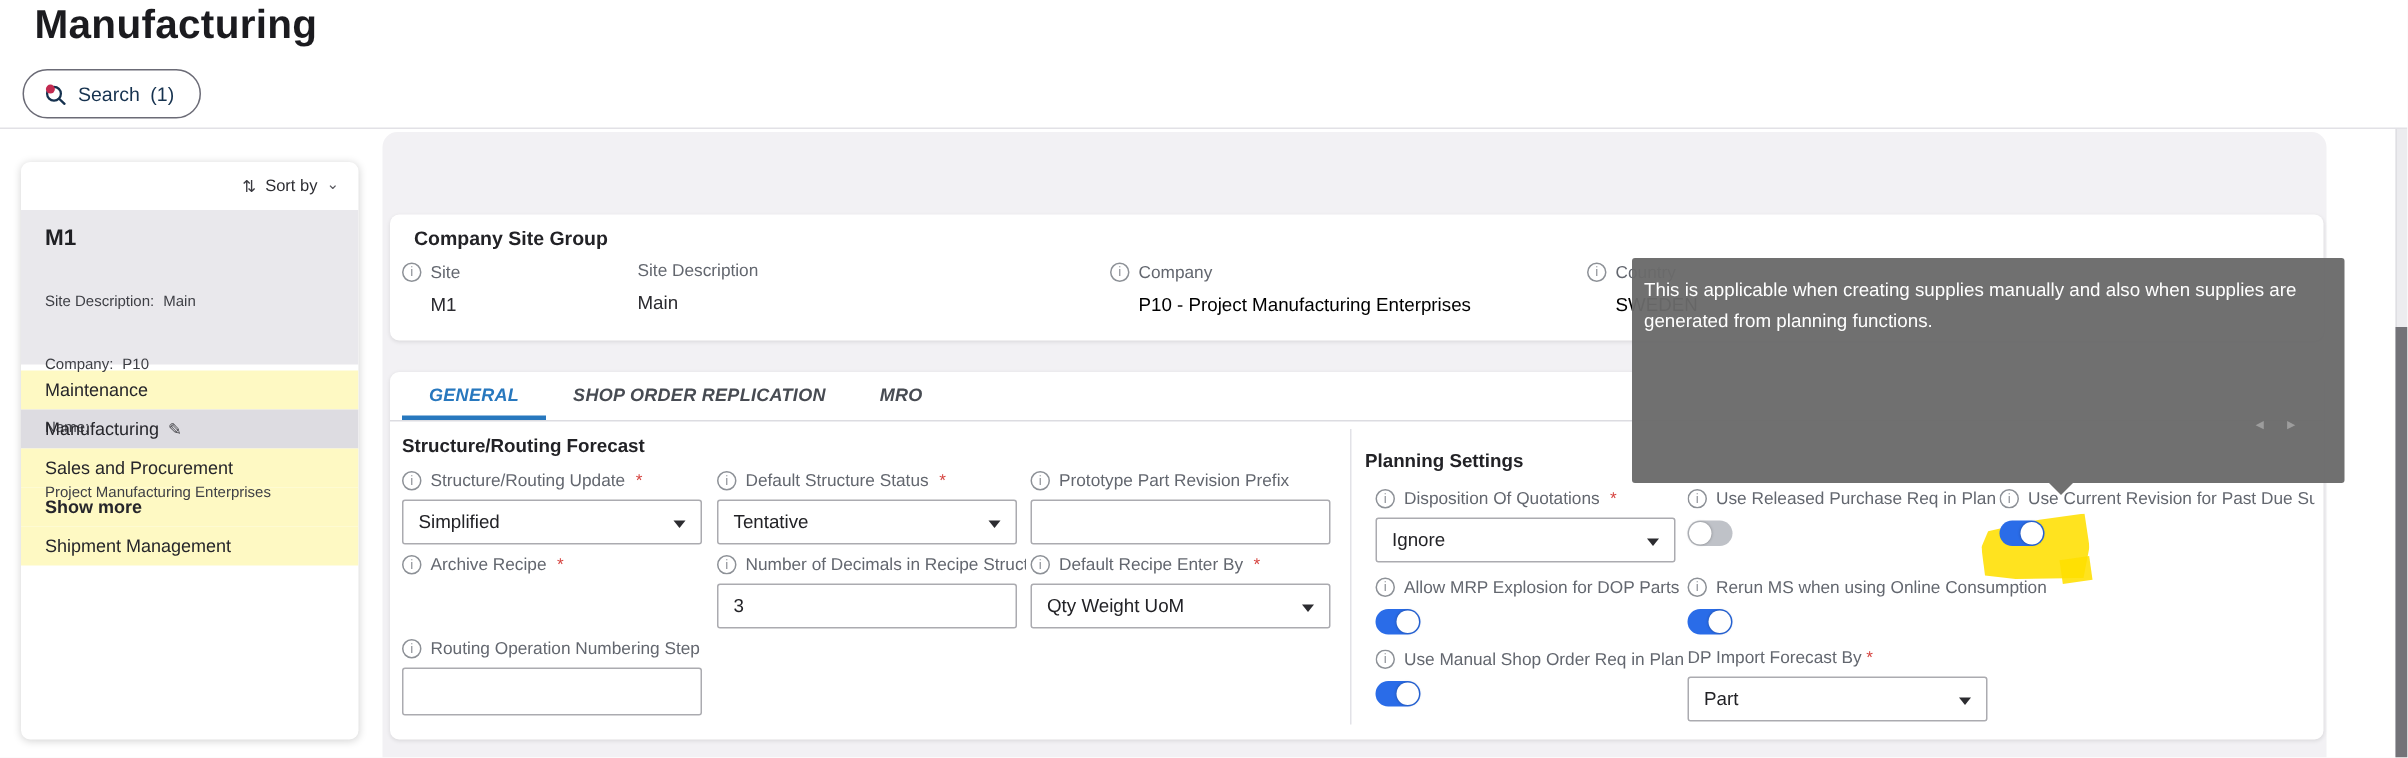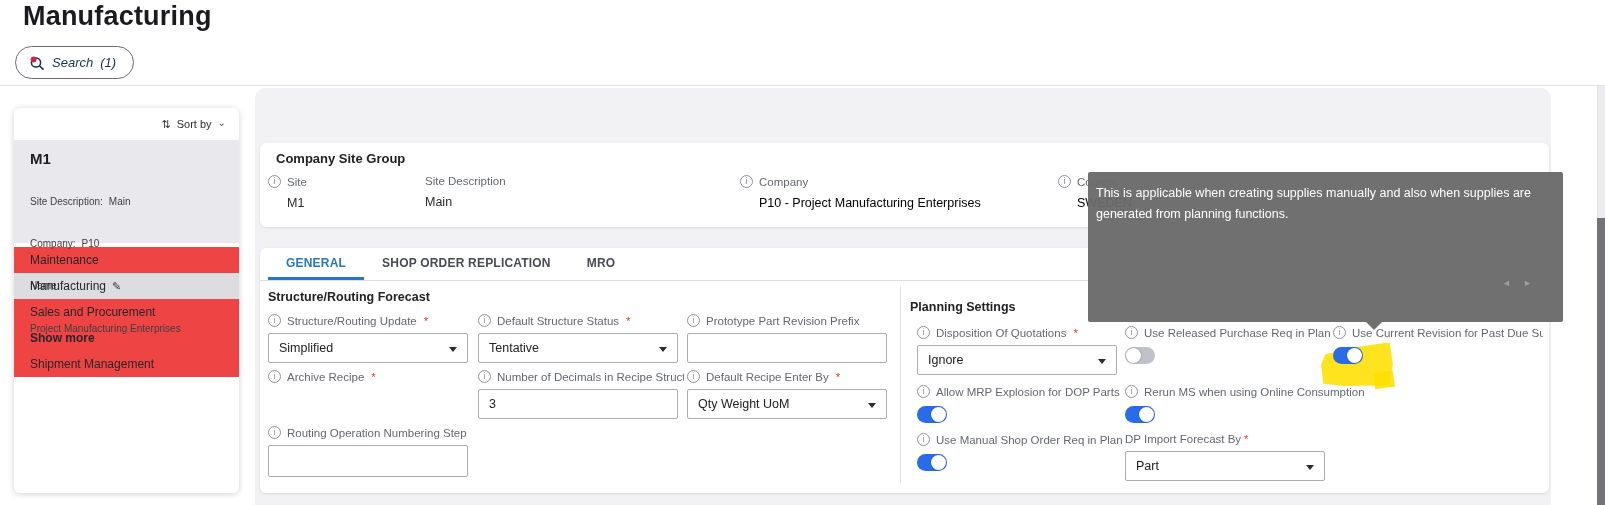--- a/index.html
+++ b/index.html
@@ -1,56 +1,56 @@
 <!DOCTYPE html>
 <html><head>
 <meta charset="utf-8">
 <style>
   * { margin:0; padding:0; box-sizing:border-box; }
   html,body { width:1605px; height:505px; background:#fff; font-family:"Liberation Sans", sans-serif; overflow:hidden; }
   #page { position:relative; width:1605px; height:505px; }
 
   
   .page-title { position:absolute; left:23px; top:1px; font-size:27px; font-weight:700; color:#1b1b1f; letter-spacing:.2px; }
-  .search-btn { position:absolute; left:15px; top:46px; height:33px; padding:0 17px 0 13px; border:1px solid #6b6b76; border-radius:17px; background:#fff; display:flex; align-items:center; gap:7px; cursor:pointer;font-style:italic; }
+  .search-btn { position:absolute; left:15px; top:46px; height:33px; padding:0 17px 0 13px; border:1px solid #6b6b76; border-radius:17px; background:#fff; display:flex; align-items:center; gap:7px; cursor:pointer; }
   .search-btn .s-label { font-size:13px; color:#16324f; }
   .search-btn .s-count { font-size:13px; color:#16324f; }
   .top-divider { position:absolute; left:0; top:85px; width:1605px; height:1px; background:#e2e1e6; }
 
   
   .sidebar { position:absolute; left:14px; top:108px; width:225px; height:385px; background:#fff; border-radius:6px; box-shadow:0 1px 6px rgba(0,0,0,.18); overflow:hidden; }
   .sort-row { height:32px; display:flex; align-items:center; justify-content:flex-end; padding-right:13px; gap:6px; font-size:11px; color:#2e2e33; cursor:pointer; }
   .sort-ico { font-size:11px; color:#3a3a40; }
   .sort-chev { font-size:10px; color:#55555c; margin-top:-3px; }
   .site-card { background:#e9e8ec; padding:10px 16px 10px 16px; height:103px; cursor:pointer; }
   .site-card .sc-title { font-size:15px; font-weight:600; color:#202024; margin-bottom:7px; }
   .site-card .sc-line { font-size:10px; color:#3e3f45; line-height:1.42;margin-top:28px; }
   .site-card .sc-line .v { margin-left:6px; }
   .nav-list { margin-top:4px; }
-  .nav-item { height:26px; display:flex; align-items:center; padding-left:16px; font-size:12px; color:#26262b; cursor:pointer; background:#ef4444; }
+  .nav-item { height:26px; display:flex; align-items:center; padding-left:16px; font-size:12px; color:#26262b; cursor:pointer; background:#fef9c3; }
   .nav-item.selected { background:#dddce1; }
   .pencil { font-size:11px; margin-left:6px; color:#3c3c41; }
   .show-more { font-weight:700; }
 
   
   .panel { position:absolute; left:255px; top:88px; width:1296px; height:417px; background:#f2f1f4; border-radius:10px 10px 0 0; }
 
   .card { position:absolute; background:#fff; border-radius:6px; box-shadow:0 1px 3px rgba(0,0,0,.10); }
   .csg-card { left:260px; top:143px; width:1289px; height:84px; }
   .csg-title { position:absolute; left:16px; top:8px; font-size:13px; font-weight:700; color:#222226; }
   .fld { position:absolute; }
   .fld .lbl { display:flex; align-items:center; gap:6px; font-size:11.5px; color:#63676f; white-space:nowrap; }
   .fld .val { margin-top:8px; font-size:12.5px; color:#2b2b30; }
   .fld .val.link { color:#000000; cursor:pointer; }
   .info-ico { width:13px; height:13px; min-width:13px; border:1px solid #8d9197; border-radius:50%; color:#8d9197; font-size:9px; line-height:11px; text-align:center; display:inline-block; font-style:normal; cursor:pointer; }
 
   
   .tabs-card { left:260px; top:248px; width:1289px; height:245px; }
   .tabs-row { display:flex; align-items:stretch; height:33px; border-bottom:1px solid #dcdce1; padding-left:8px; }
-  .tab { display:flex; align-items:center; padding:0 18px; font-size:12px; font-weight:700; letter-spacing:.2px; color:#474b52; cursor:pointer; border-bottom:3px solid transparent; }
+  .tab { display:flex; align-items:center; padding:0 18px; font-size:12px; font-weight:700; letter-spacing:.2px; color:#474b52; cursor:pointer; border-bottom:3px solid transparent;font-style:italic; }
   .tab.active { color:#2878be; border-bottom-color:#2878be; }
   .sec-title { position:absolute; font-size:12.5px; font-weight:700; color:#222226; }
   .v-divider { position:absolute; left:640px; top:38px; bottom:10px; width:1px; background:#e2e2e7; }
 
   .ffield { position:absolute; }
   .ctl { margin-top:6px; height:30px; border:1px solid #ababb0; border-radius:2px; background:#fff; display:flex; align-items:center; padding:0 10px; font-size:12.5px; color:#222226; position:relative; cursor:pointer; }
   .ctl.input { cursor:text; }
   .caret { position:absolute; right:10px; top:13px; width:0; height:0; border-left:4px solid transparent; border-right:4px solid transparent; border-top:5px solid #2c2c30; }
   .req { color:#d64541; margin-left:1px; }
 

